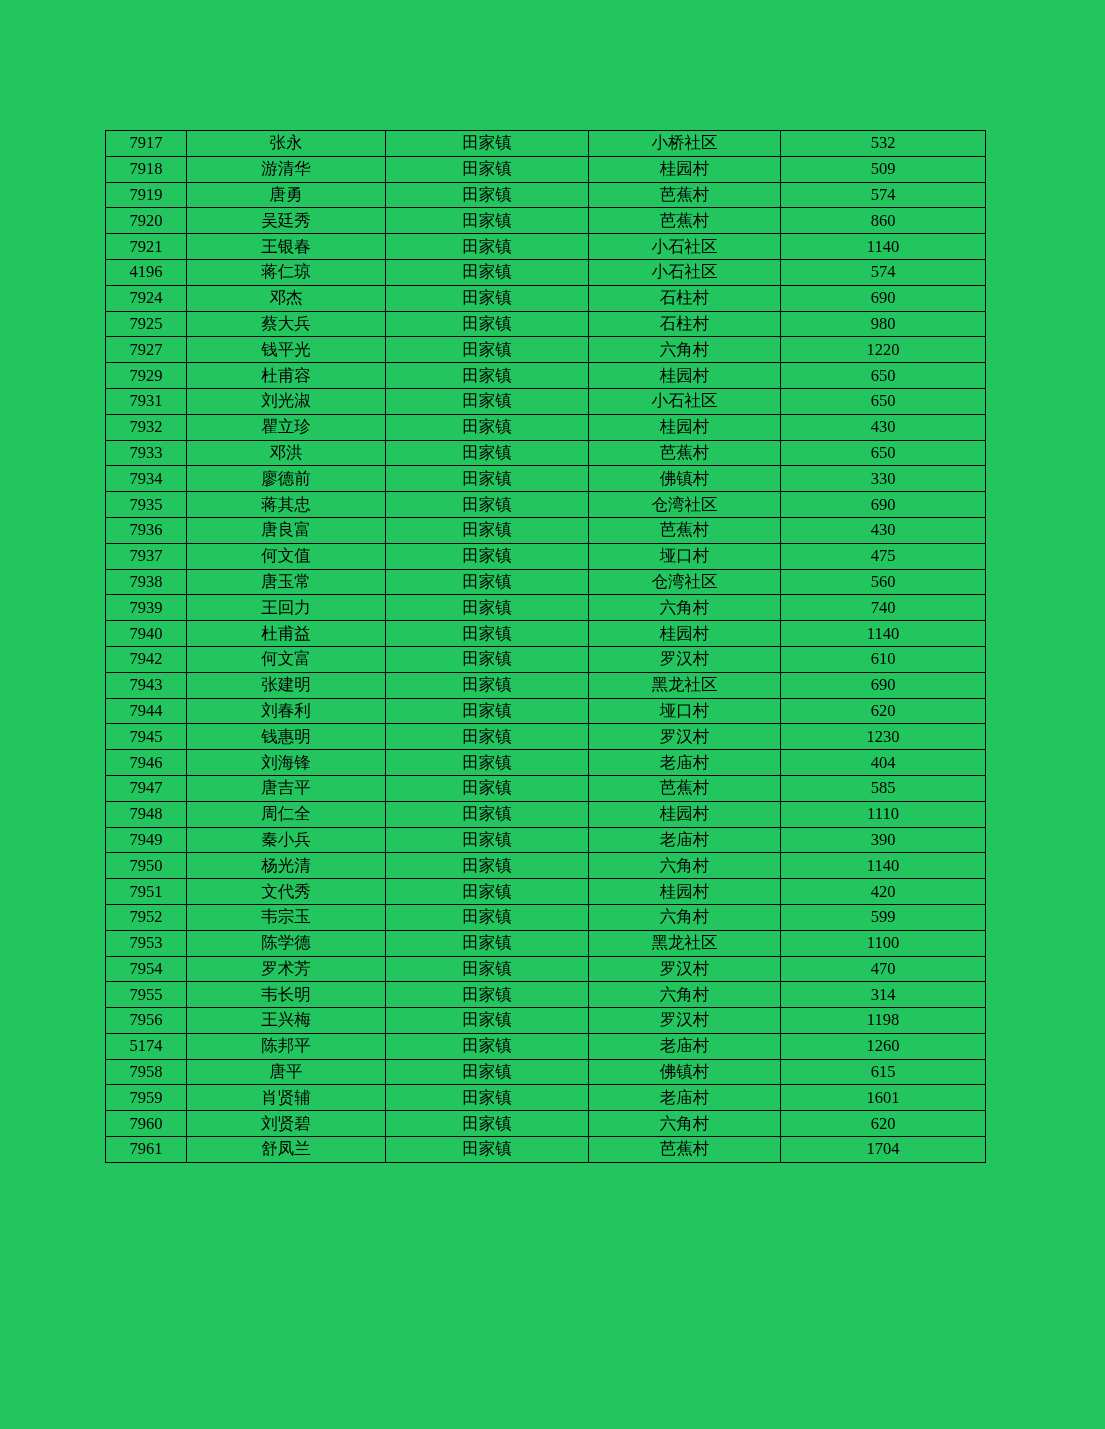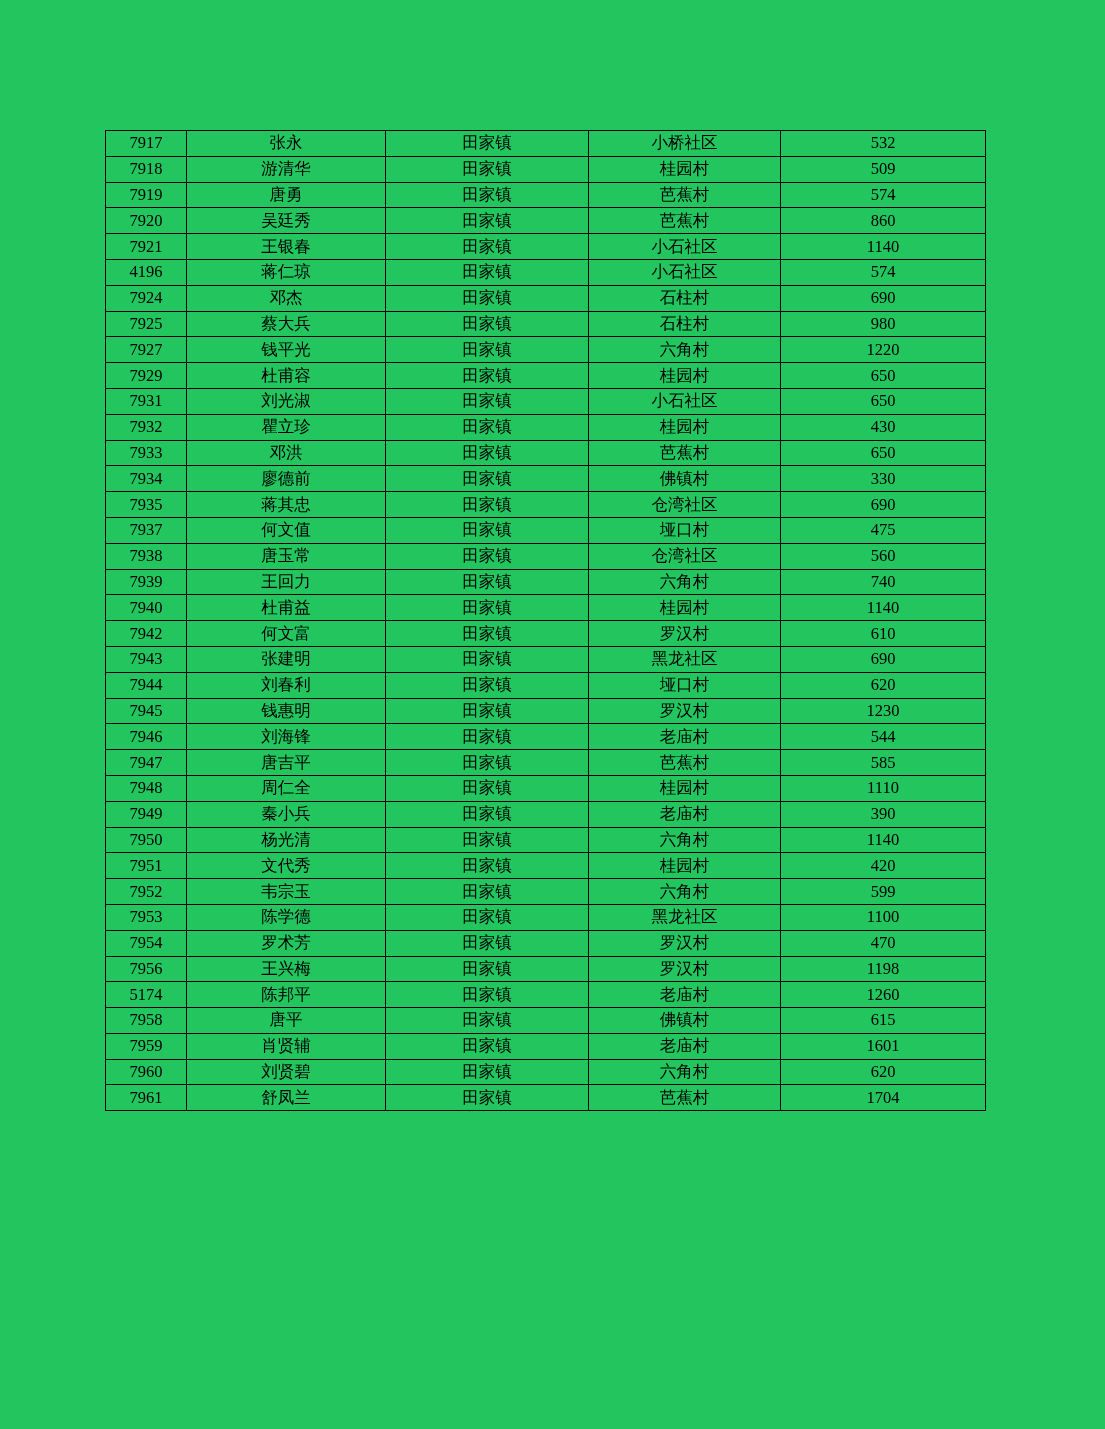--- a/index.html
+++ b/index.html
@@ -153,20 +153,27 @@
           <td>330</td>
         </tr>
         <tr>
           <td>7935</td>
           <td>蒋其忠</td>
           <td>田家镇</td>
           <td>仓湾社区</td>
           <td>690</td>
         </tr>
         <tr>
+          <td>7936</td>
+          <td>唐良富</td>
+          <td>田家镇</td>
+          <td>芭蕉村</td>
+          <td>430</td>
+        </tr>
+        <tr>
           <td>7937</td>
           <td>何文值</td>
           <td>田家镇</td>
           <td>垭口村</td>
           <td>475</td>
         </tr>
         <tr>
           <td>7938</td>
           <td>唐玉常</td>
           <td>田家镇</td>
@@ -213,21 +220,21 @@
           <td>钱惠明</td>
           <td>田家镇</td>
           <td>罗汉村</td>
           <td>1230</td>
         </tr>
         <tr>
           <td>7946</td>
           <td>刘海锋</td>
           <td>田家镇</td>
           <td>老庙村</td>
-          <td>544</td>
+          <td>404</td>
         </tr>
         <tr>
           <td>7947</td>
           <td>唐吉平</td>
           <td>田家镇</td>
           <td>芭蕉村</td>
           <td>585</td>
         </tr>
         <tr>
           <td>7948</td>
@@ -270,20 +277,27 @@
           <td>田家镇</td>
           <td>黑龙社区</td>
           <td>1100</td>
         </tr>
         <tr>
           <td>7954</td>
           <td>罗术芳</td>
           <td>田家镇</td>
           <td>罗汉村</td>
           <td>470</td>
+        </tr>
+        <tr>
+          <td>7955</td>
+          <td>韦长明</td>
+          <td>田家镇</td>
+          <td>六角村</td>
+          <td>314</td>
         </tr>
         <tr>
           <td>7956</td>
           <td>王兴梅</td>
           <td>田家镇</td>
           <td>罗汉村</td>
           <td>1198</td>
         </tr>
         <tr>
           <td>5174</td>

